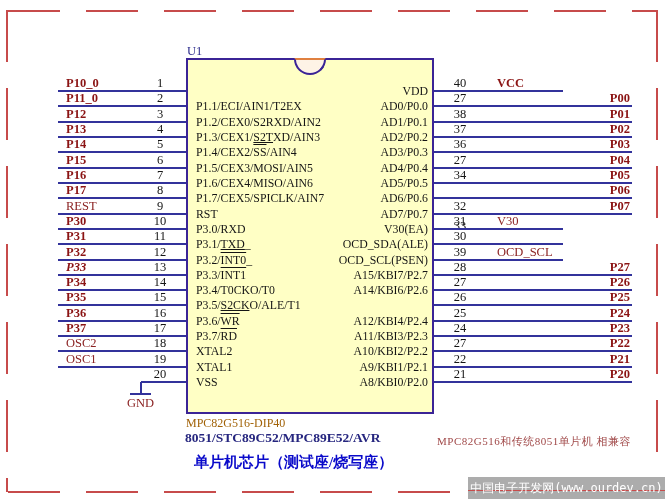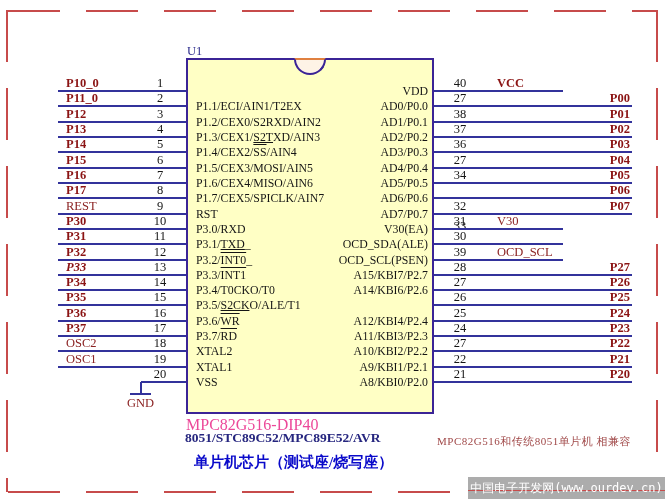--- a/index.html
+++ b/index.html
@@ -33,21 +33,21 @@
   .pname{position:absolute;height:14px;line-height:14px;font-size:11.8px;color:#151515;white-space:nowrap;}
   .pname.right{width:148px;text-align:right;}
   .ov{text-decoration:overline;}
   .un{text-decoration:underline;}
   
   .gnd-vert{position:absolute;left:140px;top:382px;width:2px;height:12px;background:#32329B;}
   .gnd-bar{position:absolute;left:130px;top:393px;width:21px;height:2px;background:#32329B;}
   .gnd-label{position:absolute;left:114px;top:396px;width:53px;text-align:center;
              font-size:12.5px;color:#8B2222;}
   
-  .part1{position:absolute;left:186px;top:416px;font-size:16px;color:#ec4899;}
+  .part1{position:absolute;left:186px;top:416px;font-size:12px;color:#a16207;}
   .part2{position:absolute;left:185px;top:430px;font-size:13.5px;font-weight:bold;color:#26267F;}
   .rednote{position:absolute;left:437px;top:434px;font-size:11px;color:#A04848;letter-spacing:.5px;}
   .title-cn{position:absolute;left:194px;top:453px;font-size:15px;font-weight:bold;color:#0A0ACA;}
   
   .wm-strip{position:absolute;left:468px;top:477px;width:197px;height:22px;background:#ACACAC;}
   .wm-line{position:absolute;left:468px;top:490px;width:197px;height:1px;background:#C74B4B;}
   .wm-text{position:absolute;left:468px;top:477px;width:197px;height:22px;line-height:22px;
            text-align:center;color:#fff;font-size:12px;white-space:nowrap;
            font-family:"DejaVu Sans Mono",monospace;}
   #pins{position:absolute;left:0;top:0;width:560px;height:501px;}

